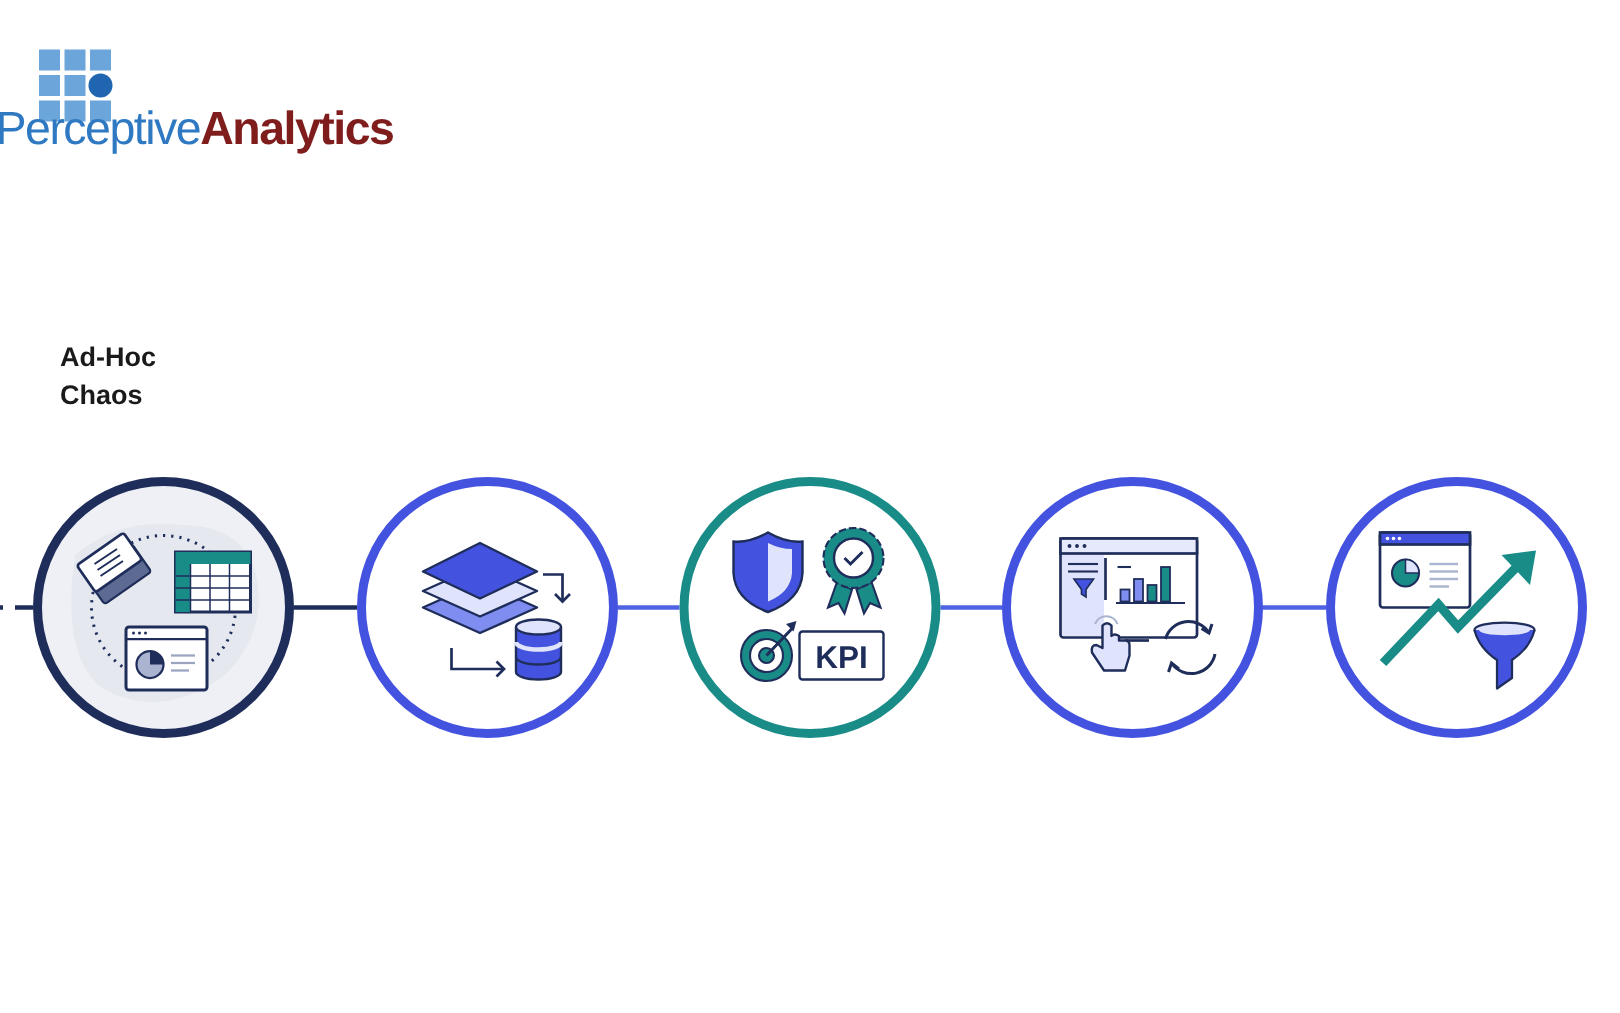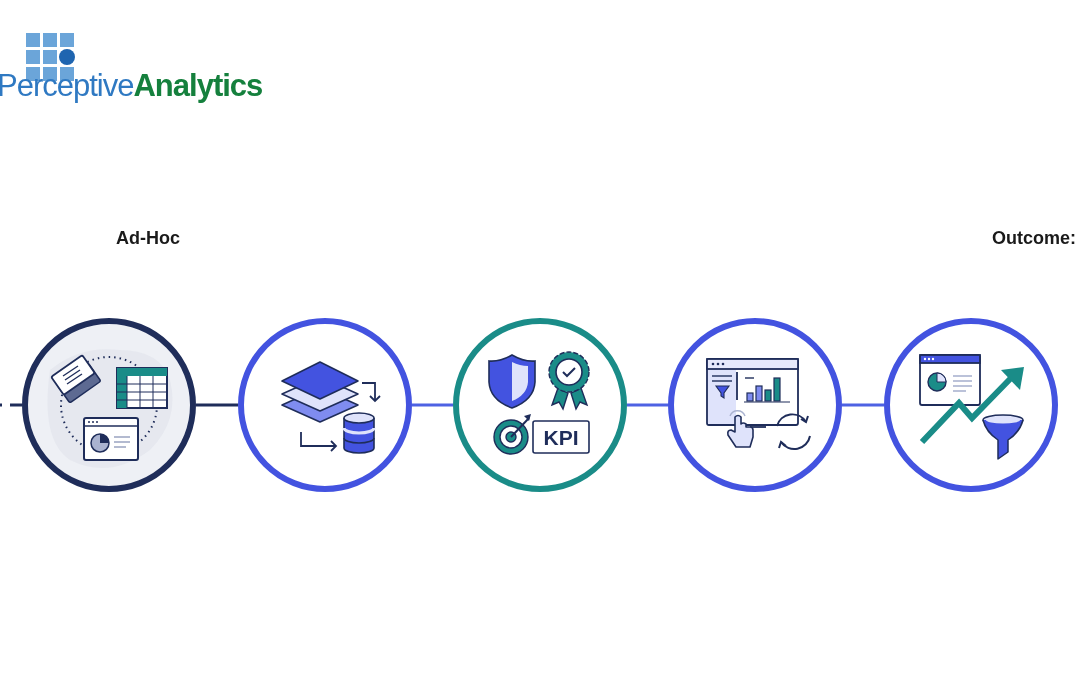--- a/index.html
+++ b/index.html
@@ -4,23 +4,23 @@
 <style>
   html, body { margin: 0; padding: 0; background: #ffffff; }
   body { width: 1080px; height: 675px; position: relative; overflow: hidden; font-family: "Liberation Sans", sans-serif; }
 
   .logo { position: absolute; left: 0; top: 14px; width: 260px; height: 100px; }
   .logo-grid { position: absolute; left: 26px; top: 19px; width: 52px; height: 52px; }
   .logo-grid .sq { position: absolute; width: 14px; height: 14px; background: #5b9bd5; opacity: .9; }
   .logo-grid .dot { position: absolute; width: 16px; height: 16px; border-radius: 50%; background: #1f65b0; }
   .logo-text { position: absolute; left: -3px; top: 56px; font-size: 31px; letter-spacing: -1px; line-height: 1; white-space: nowrap; }
   .logo-text .light { color: #2f79c2; font-weight: 400; }
-  .logo-text .bold { color: #15803d; font-weight: 700; }
-
-  .label { position: absolute; font-weight: 700; font-size: 18px; color: #1a1a1a; text-align: right; line-height: 25px; }
+  .logo-text .bold { color: #7f1d1d; font-weight: 700; }
+
+  .label { position: absolute; font-weight: 700; font-size: 18px; color: #1a1a1a; text-align: left; line-height: 25px; }
 
   .diagram { position: absolute; left: 0; top: 0; width: 1080px; height: 675px; }
   .node-hit { position: absolute; border-radius: 50%; }
 </style>
 </head>
 <body>
 
 <div class="logo">
   <div class="logo-grid">
     <div class="sq" style="left:0;top:0"></div>
@@ -31,23 +31,23 @@
     <div class="dot" style="left:33px;top:16px"></div>
     <div class="sq" style="left:0;top:34px"></div>
     <div class="sq" style="left:17px;top:34px"></div>
     <div class="sq" style="left:34px;top:34px"></div>
   </div>
   <div class="logo-text"><span class="light">Perceptive</span><span class="bold">Analytics</span></div>
 </div>
 
 <div class="label" style="left:40px; top:226px; width:140px;">
   <div>Ad-Hoc</div>
+  <div>Chaos</div>
 </div>
 <div class="label" style="left:866px; top:226px; width:210px;">
-  <div>Outcome:</div>
 </div>
 
 <svg class="diagram" viewBox="0 0 1080 675" xmlns="http://www.w3.org/2000/svg">
 
   <g>
     <line x1="0" y1="405" x2="4" y2="405" stroke="#1f2d5a" stroke-width="3" stroke-dasharray="2 6"></line>
     <line x1="10" y1="405" x2="22" y2="405" stroke="#1f2d5a" stroke-width="3"></line>
     <line x1="196" y1="405" x2="238" y2="405" stroke="#1f2d5a" stroke-width="3"></line>
     <line x1="412" y1="405" x2="453" y2="405" stroke="#4e62e3" stroke-width="3"></line>
     <line x1="627" y1="405" x2="668" y2="405" stroke="#4e62e3" stroke-width="3"></line>

